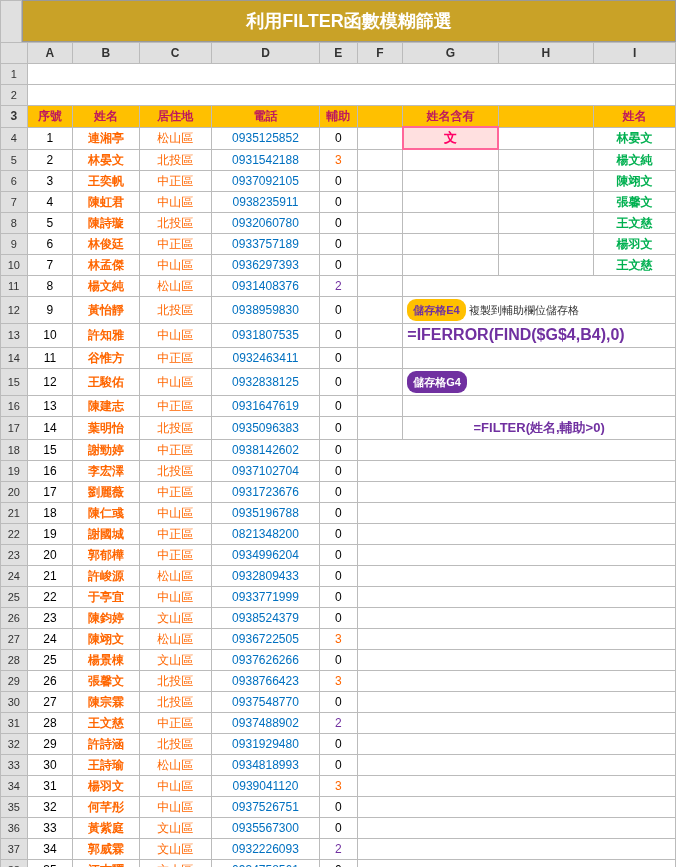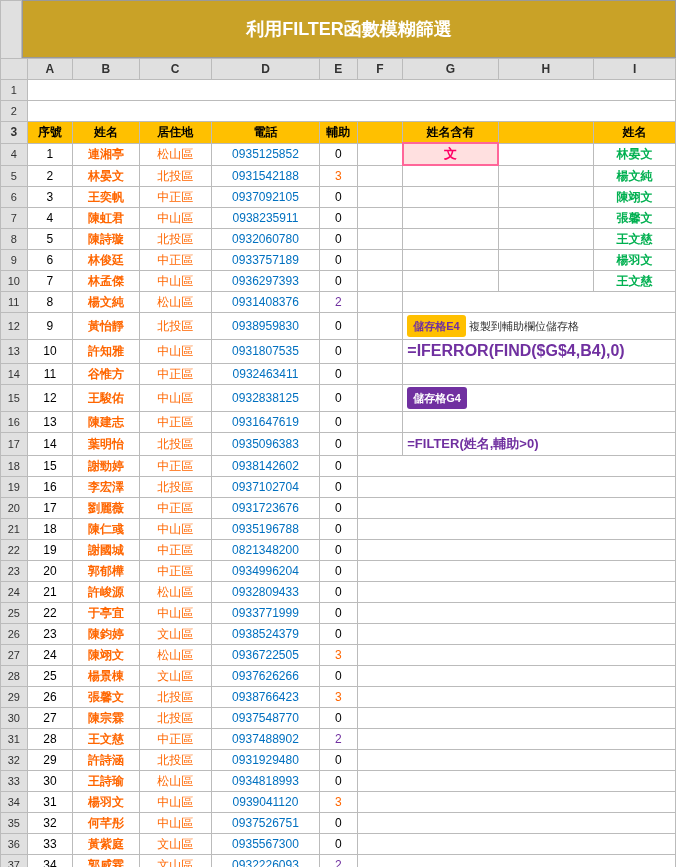--- a/index.html
+++ b/index.html
@@ -12,21 +12,21 @@
     }
     .spreadsheet {
       width: 676px;
     }
     .title-row {
       background: #C9A227;
       color: white;
       text-align: center;
       font-size: 18px;
       font-weight: bold;
-      padding: 16px 0;
+      padding: 8px 0;
       border: 1px solid #999;
     }
     table {
       border-collapse: collapse;
       width: 100%;
     }
     td, th {
       border: 1px solid #bbb;
       padding: 1px 3px;
       text-align: center;
@@ -60,21 +60,21 @@
     .col-i { width: 60px; }
     .seq { color: #000; }
     .name-col { color: #FF6600; font-weight: bold; }
     .area-col { color: #FF6600; }
     .phone-col { color: #0070C0; }
     .assist-col { color: #000; }
     .assist-2 { color: #7030A0; }
     .assist-3 { color: #FF6600; }
     .header-row td {
       background: #FFC000;
-      color: #000000;
+      color: #be185d;
       font-weight: bold;
       font-size: 12px;
     }
     .result-name {
       color: #00B050;
       font-weight: bold;
     }
     .filter-label-g {
       background: #00B050;
       color: white;
@@ -88,21 +88,21 @@
     .input-cell {
       background: #FFE0E0;
       border: 2px solid #FF6699 !important;
       color: #FF0066;
       font-size: 13px;
       font-weight: bold;
     }
     .badge {
       display: inline-block;
       padding: 2px 6px;
-      border-radius: 3px;
+      border-radius: 9px;
       font-weight: bold;
       font-size: 11px;
       color: white;
     }
     .badge-orange { background: #FFC000; color: #7030A0; }
     .badge-purple { background: #7030A0; }
     .formula-text {
       color: #7030A0;
       font-size: 16px;
       font-weight: bold;
@@ -323,21 +323,21 @@
     </tr>
 
     <tr>
       <td class="row-header">17</td>
       <td class="seq">14</td>
       <td class="name-col">葉明怡</td>
       <td class="area-col">北投區</td>
       <td class="phone-col">0935096383</td>
       <td class="assist-col">0</td>
       <td></td>
-      <td colspan="3" style="text-align:left; padding:2px 4px;">
+      <td colspan="3" style="text-align:center; padding:2px 4px;">
         <span class="formula-text" style="color:#7030A0; font-size:13px;">=FILTER(姓名,輔助&gt;0)</span>
       </td>
     </tr>
 
     <tr>
       <td class="row-header">18</td>
       <td class="seq">15</td>
       <td class="name-col">謝勁婷</td>
       <td class="area-col">中正區</td>
       <td class="phone-col">0938142602</td>

